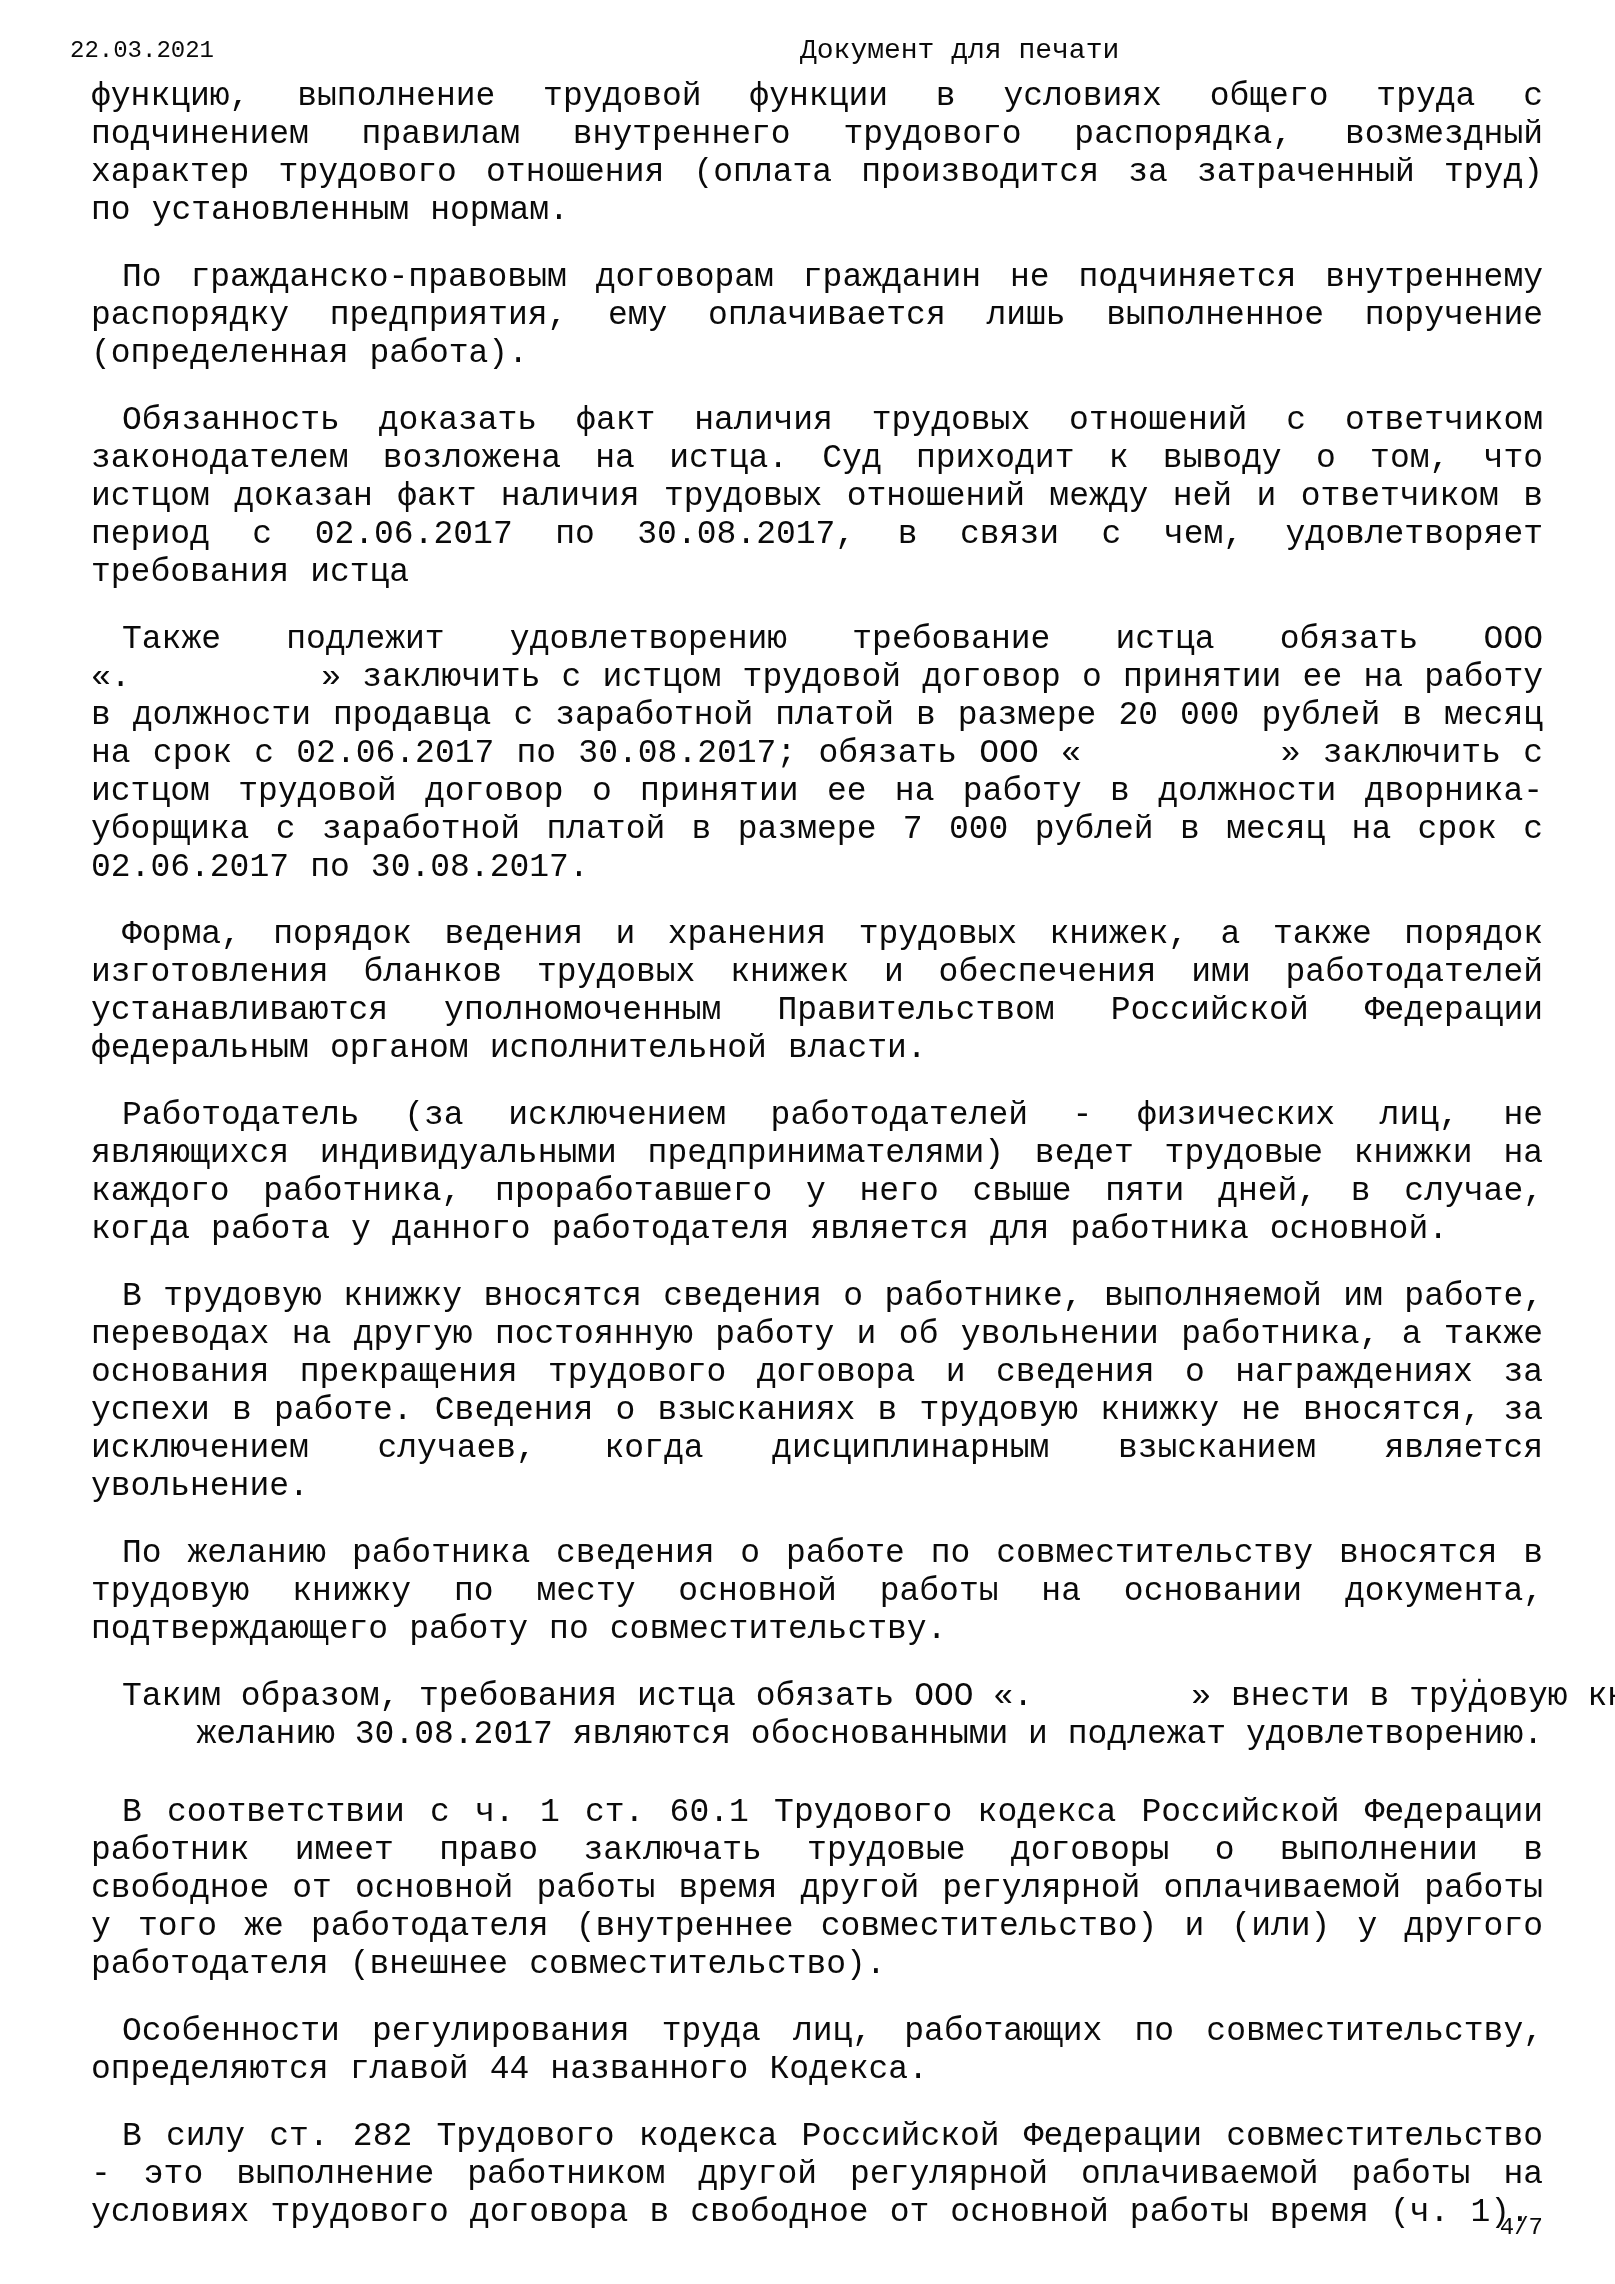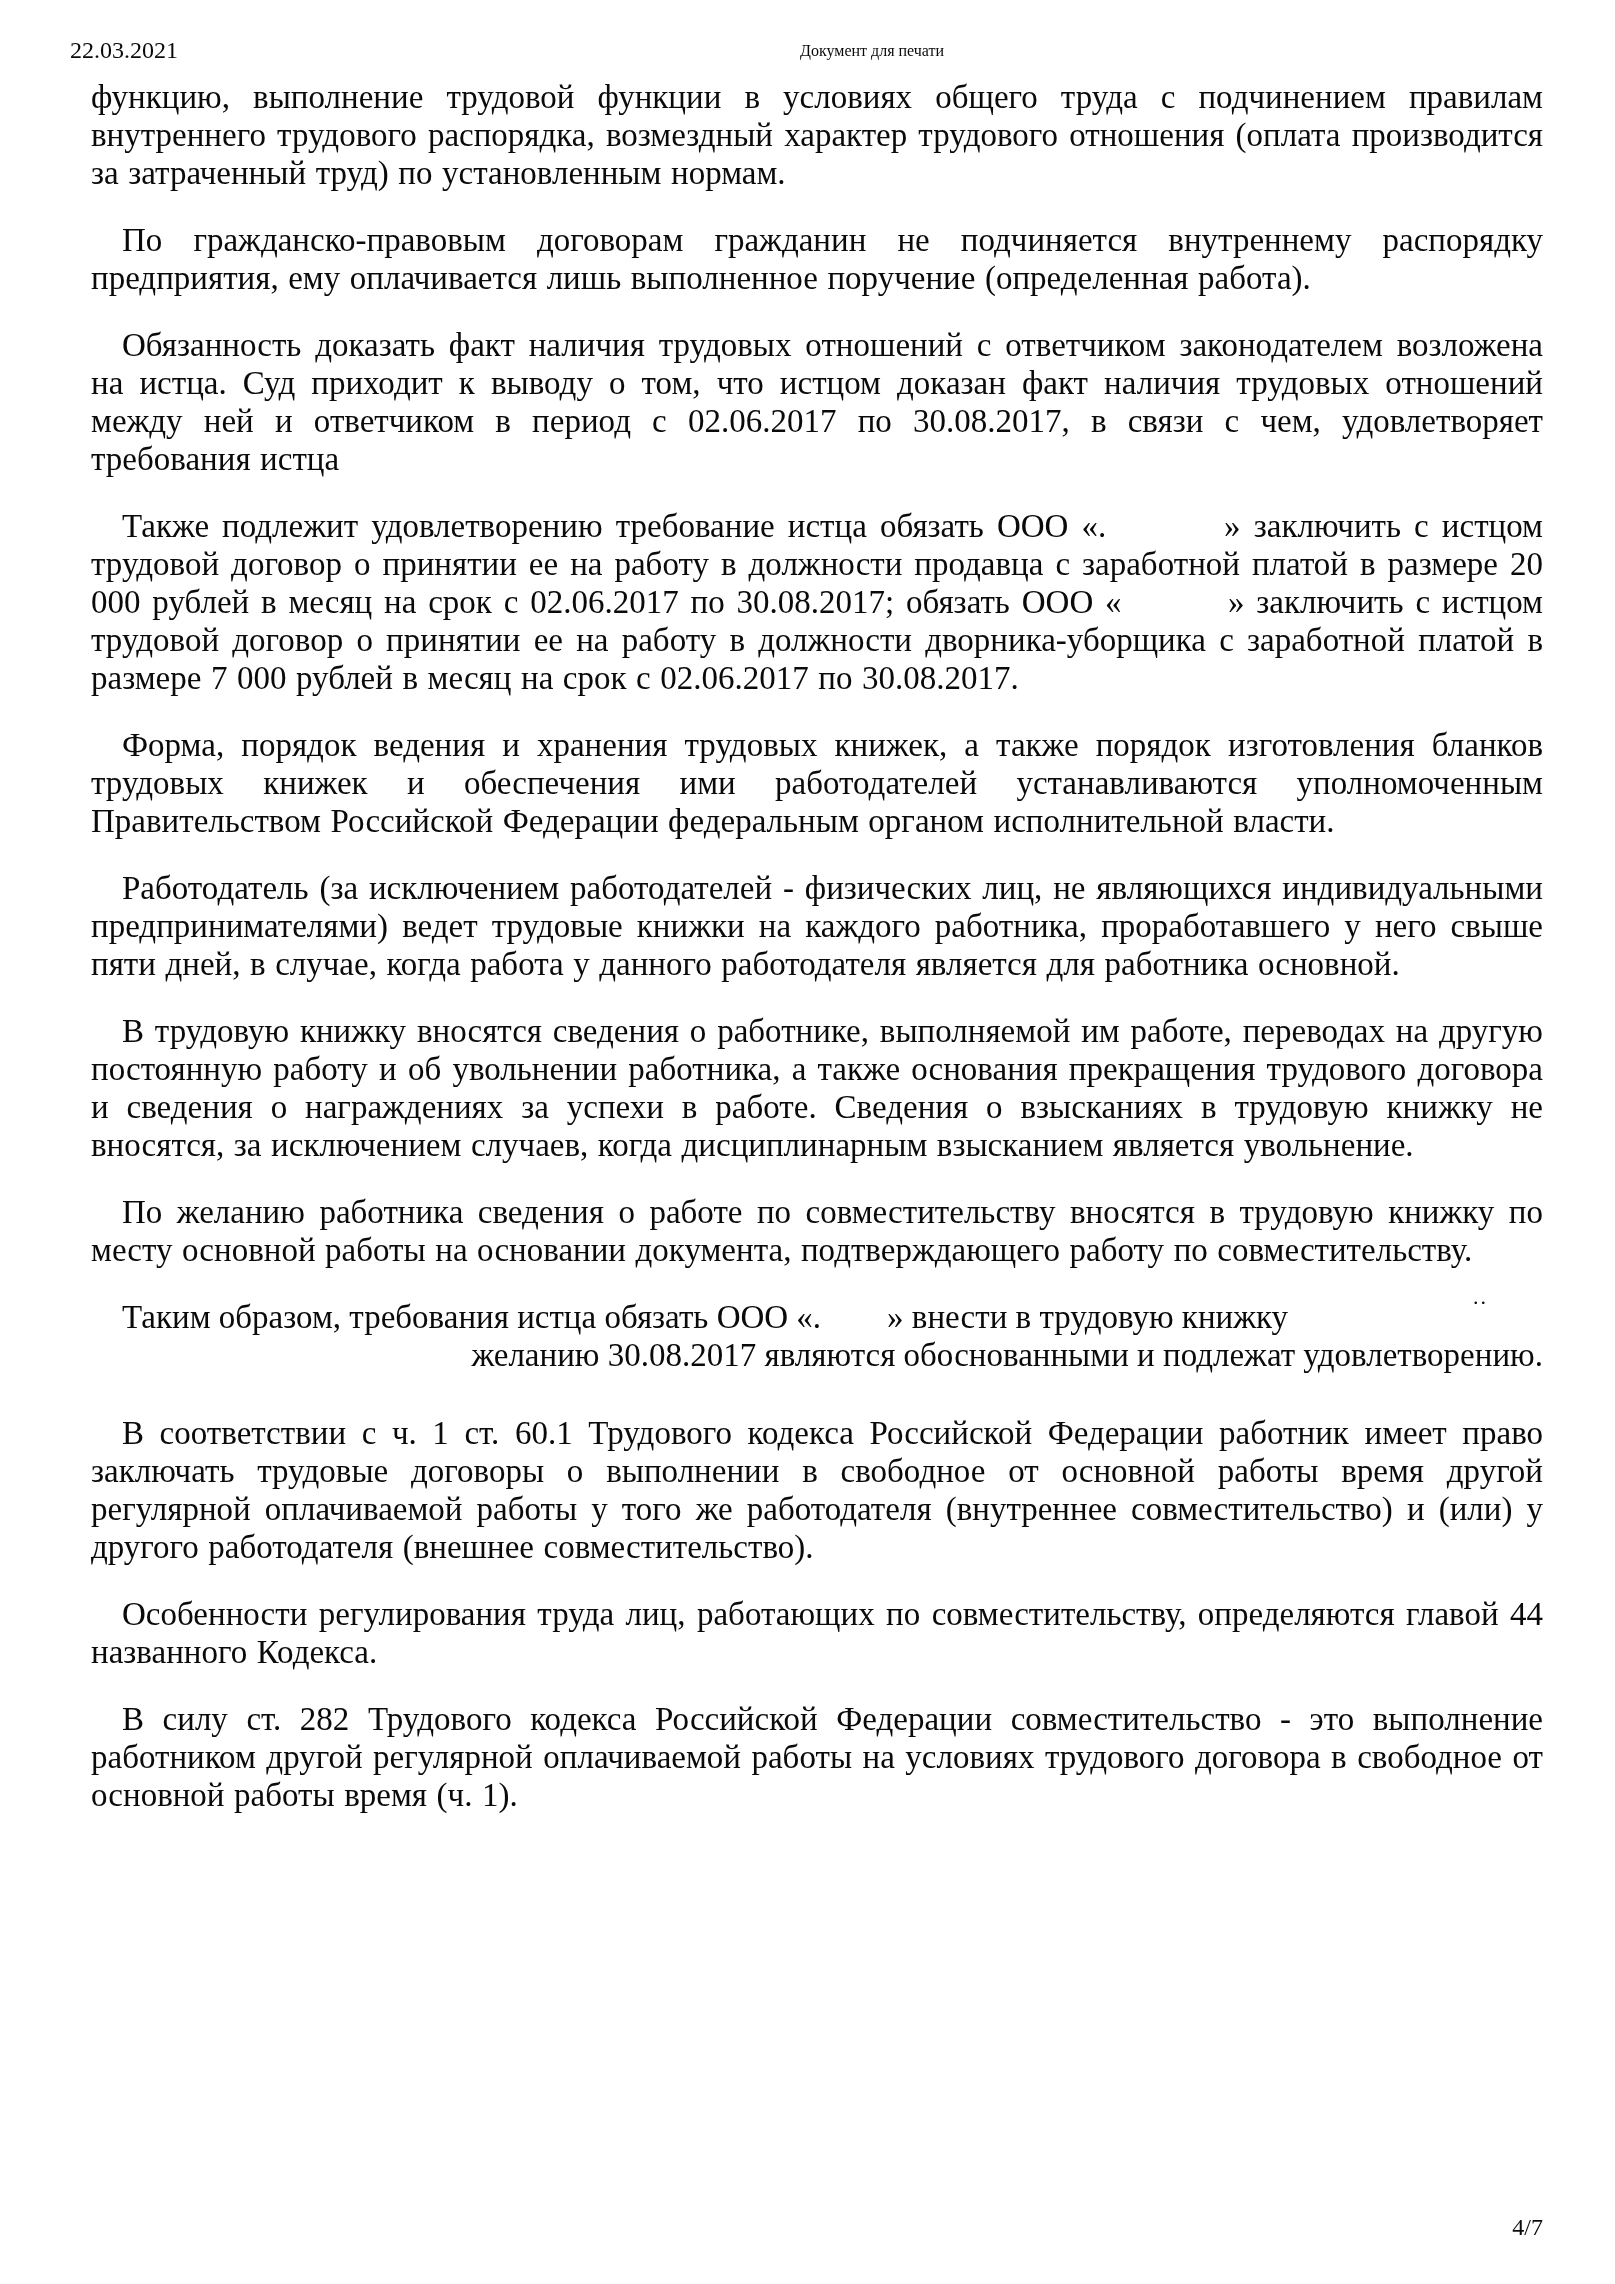--- a/index.html
+++ b/index.html
@@ -6,37 +6,37 @@
     margin: 0;
     padding: 0;
     background: #ffffff;
   }
   .page {
     position: relative;
     width: 1616px;
     height: 2284px;
     background: #ffffff;
     color: #0a0a0a;
-    font-family: Liberation Serif, serif;
+    font-family: Liberation Mono, monospace;
     overflow: hidden;
   }
   
   .print-header-date {
     position: absolute;
     left: 70px;
     top: 37px;
     font-size: 24px;
     line-height: 27px;
     white-space: nowrap;
   }
   .print-header-title {
     position: absolute;
     left: 800px;
     top: 37px;
-    font-size: 16px;
+    font-size: 28px;
     line-height: 27px;
     white-space: nowrap;
   }
   
   .doc-body {
     position: absolute;
     top: 78px;
     left: 91px;
     right: 73px;
     font-size: 33px;

